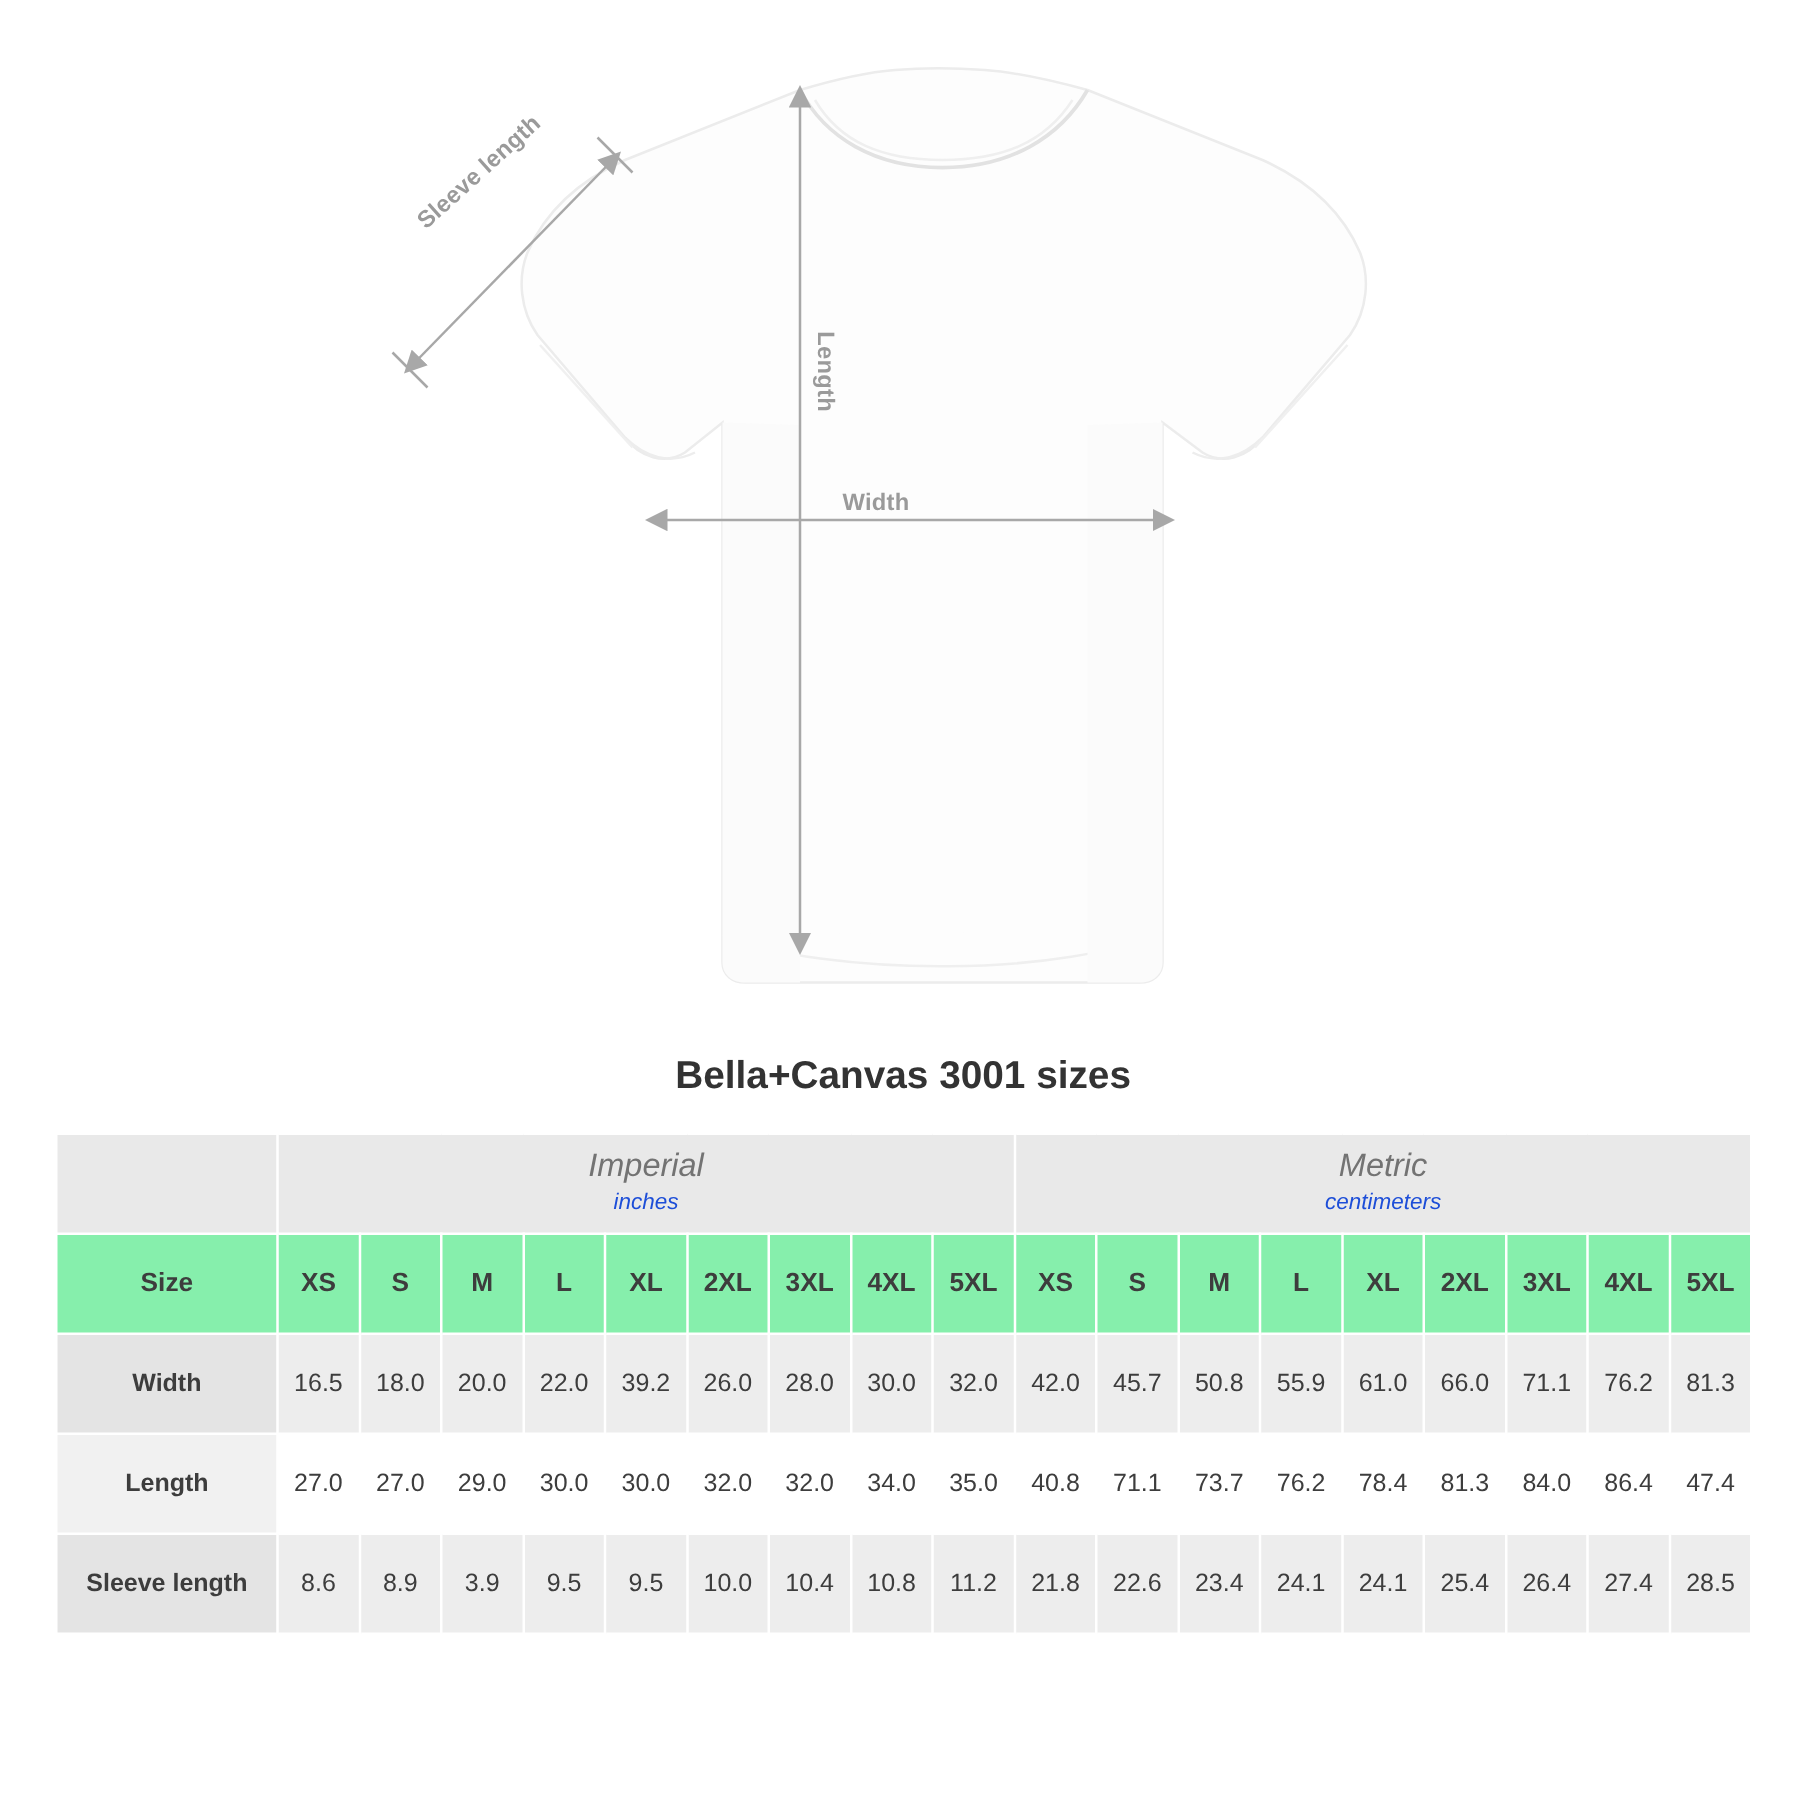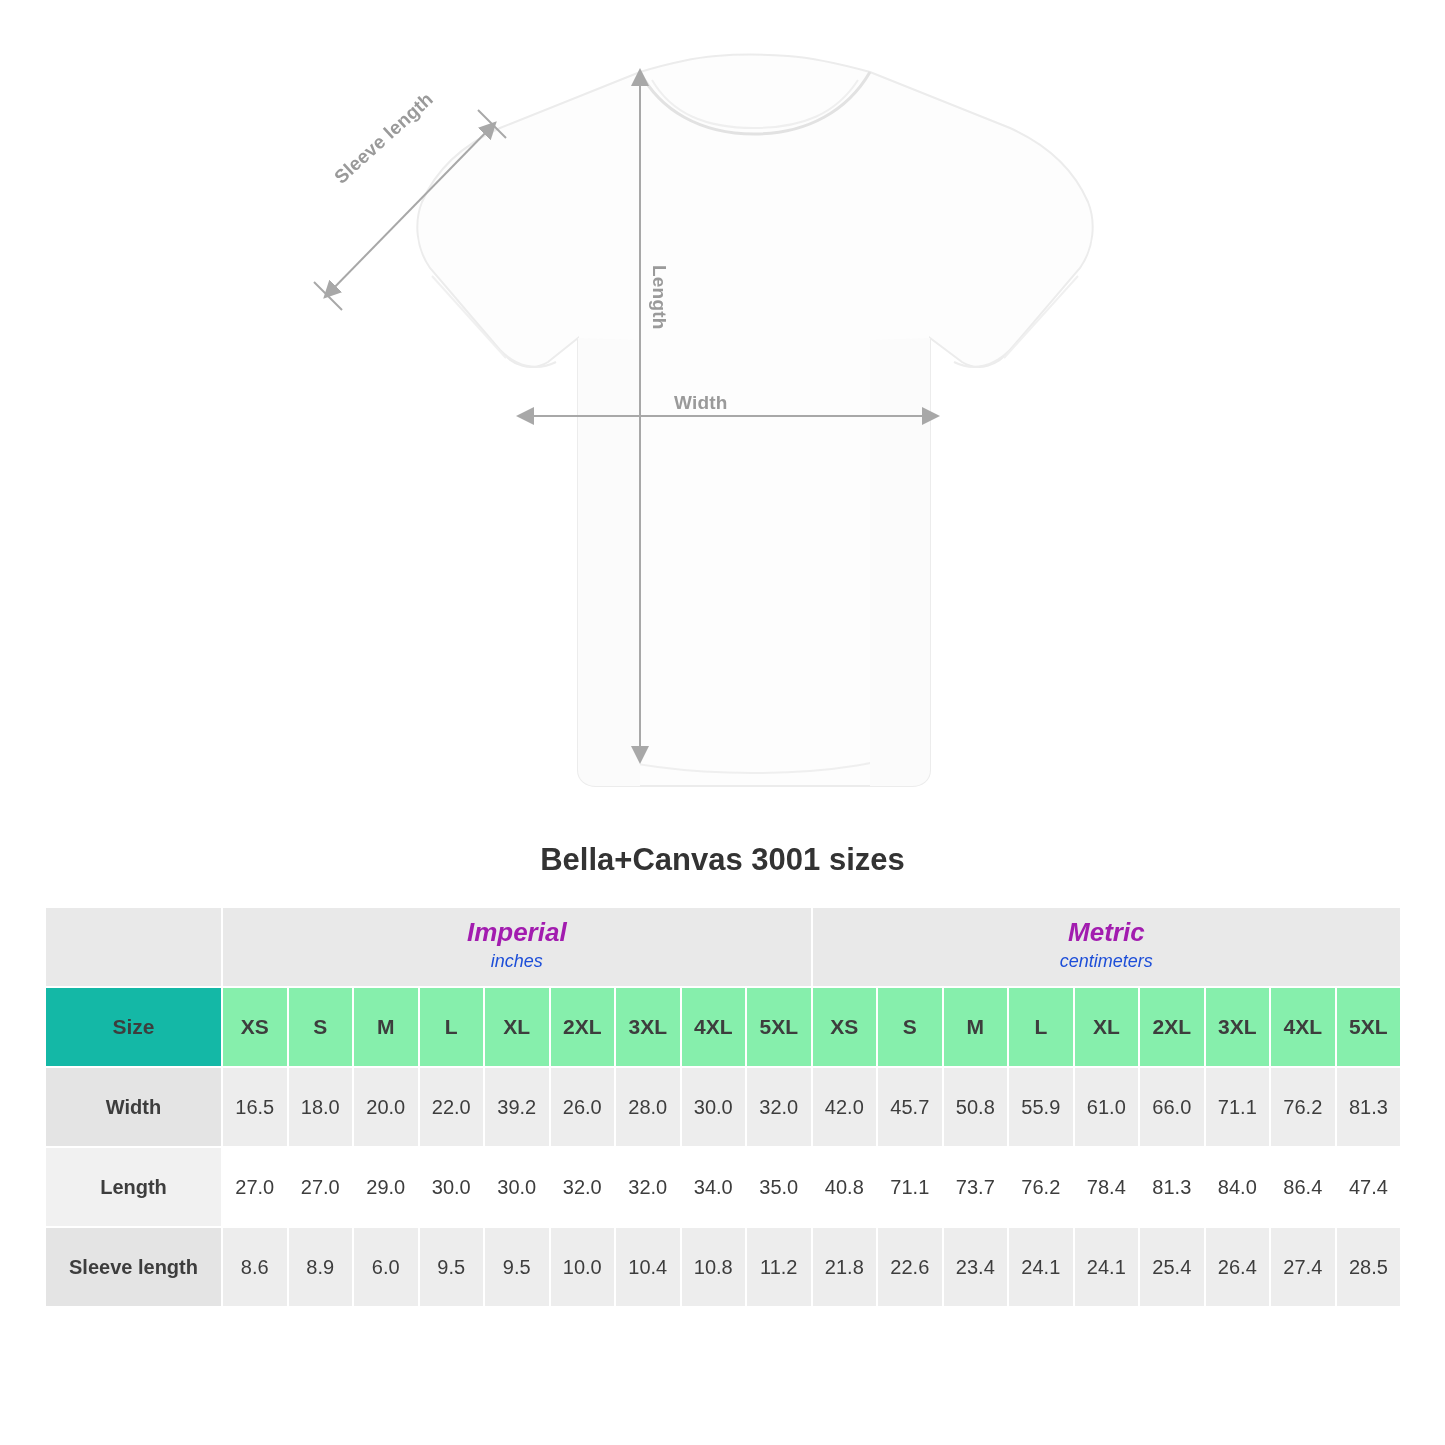--- a/index.html
+++ b/index.html
@@ -83,34 +83,34 @@
   col.first-col { width: 177px; }
   col.unit-col  { width: 65.5px; }
 
   .unit-head {
     background: #e9e9e9;
     height: 118px;
   }
   .unit-head .u-name {
     font-size: 26px;
     font-style: italic;
-    font-weight: bold;
-    color: #a21caf;
+    font-weight: normal;
+    color: #737373;
     line-height: 1.1;
   }
   .unit-head .u-sub {
     font-size: 18px;
     font-style: italic;
     color: #1d4ed8;
     line-height: 1.6;
   }
   .corner-cell { background: #e9e9e9; }
 
   tr.head-row td { background: #86efac; font-weight: bold; font-size: 21px; color: #3d3d3d; }
-  tr.head-row td.row-head { background: #14b8a6; }
+  tr.head-row td.row-head { background: #86efac; }
 
   tr.band td { background: #ededed; }
   tr.plain td { background: #ffffff; }
 
   td.row-head {
     font-weight: bold;
     font-size: 21px;
     color: #333333;
   }
   tr.band td.row-head { background: #e4e4e4; }
@@ -291,21 +291,21 @@
           <td>81.3</td>
           <td>84.0</td>
           <td>86.4</td>
           <td>47.4</td>
         </tr>
 
         <tr class="band">
           <td class="row-head">Sleeve length</td>
           <td>8.6</td>
           <td>8.9</td>
-          <td>6.0</td>
+          <td>3.9</td>
           <td>9.5</td>
           <td>9.5</td>
           <td>10.0</td>
           <td>10.4</td>
           <td>10.8</td>
           <td>11.2</td>
           <td>21.8</td>
           <td>22.6</td>
           <td>23.4</td>
           <td>24.1</td>

